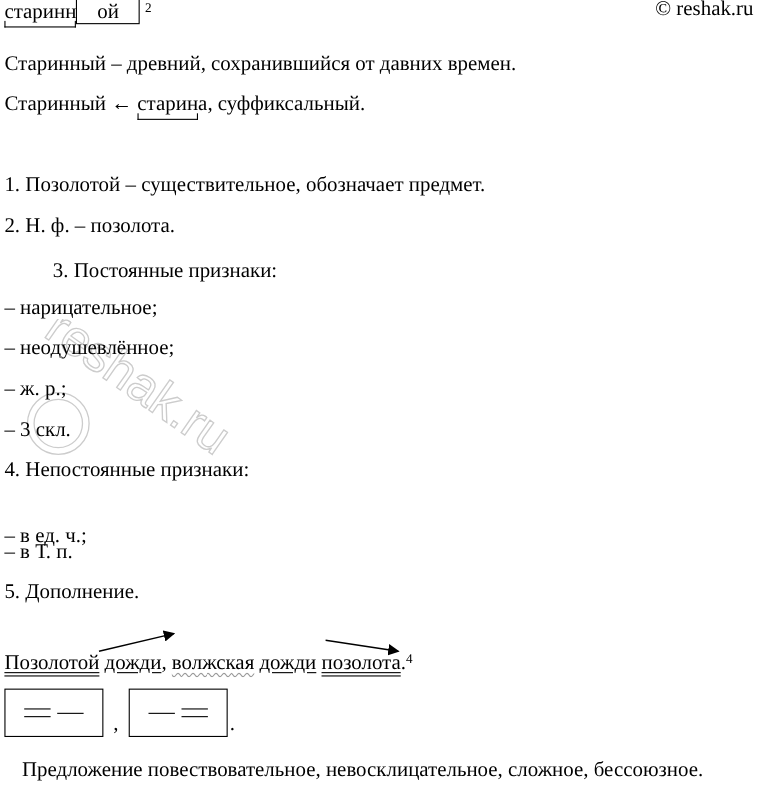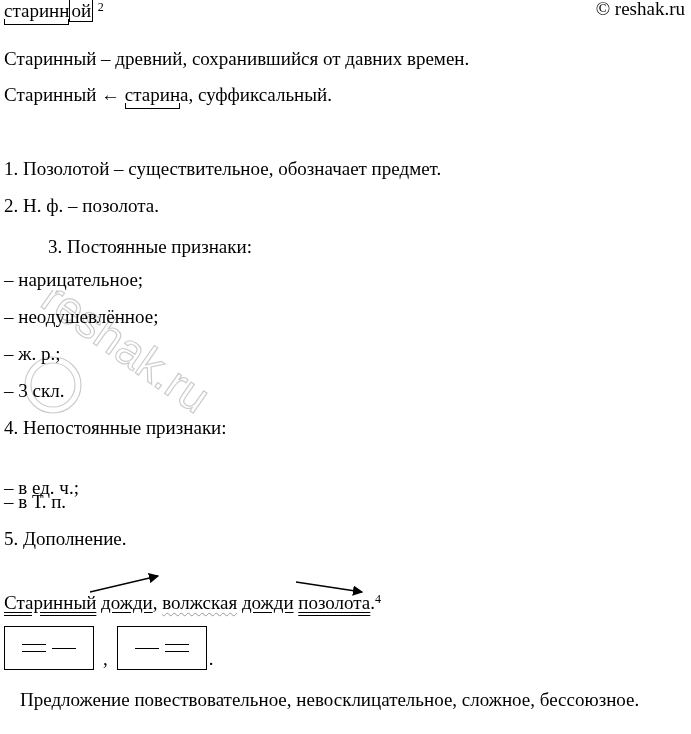--- a/index.html
+++ b/index.html
@@ -8,21 +8,21 @@
   .line { position:absolute; left:4px; white-space:nowrap; line-height:22px; }
   .wm { position:absolute; left:8px; top:290px; width:200px; height:140px; pointer-events:none; }
   .copy { position:absolute; right:6px; top:-2px; font-size:19px; }
   sup { font-size:12px; vertical-align:top; position:relative; top:-4px; }
   .u1 { text-decoration:underline; text-underline-offset:3px; }
   .u2 { text-decoration:underline double; text-underline-offset:3px; }
   .uw { text-decoration:underline wavy #999; text-decoration-thickness:1px; text-underline-offset:3px; }
   .root { position:relative; display:inline-block; }
   .root:after { content:""; position:absolute; left:0; right:0; bottom:-3px; height:5px;
                 border:1px solid #000; border-top:none; }
-  .boxed { border:1.5px solid #000; padding:0 1px;margin-top:19px; }
+  .boxed { border:1.5px solid #000; padding:0 18px;margin-top:19px; }
   .schema { position:absolute; left:4px; top:626px; display:flex; align-items:flex-end; }
   .sbox { width:88px; height:42px; border:1.5px solid #000; display:flex; align-items:center; justify-content:center; gap:6px; }
   .dbl { width:24px; height:6px; border-top:1.5px solid #000; border-bottom:1.5px solid #000; }
   .sgl { width:24px; height:0; border-top:1.5px solid #000; }
   .justify { position:absolute; left:20px; top:686px; width:683px; text-align:justify; text-align-last:left; line-height:28px; }
 </style>
 </head>
 <body>
 
 <svg class="wm" viewBox="0 0 200 140">
@@ -61,21 +61,21 @@
   <defs>
       <marker id="ah" markerWidth="8" markerHeight="8" refX="7" refY="4" orient="auto">
         <path d="M0,0 L8,4 L0,8 z" fill="#000"></path>
       </marker>
     </defs>
   <line x1="90" y1="22" x2="158" y2="6" stroke="#000" stroke-width="1.3" marker-end="url(#ah)"></line>
   <line x1="296" y1="12" x2="362" y2="22" stroke="#000" stroke-width="1.3" marker-end="url(#ah)"></line>
 </svg>
 
 <div class="line" style="top:592px;">
-  <span class="u2">Старинный</span><span> </span><span class="u1">дожди</span><span>, </span><span class="uw">волжская</span> <span class="u1">дожди</span> <span class="u2">позолота</span><span>.</span><sup>4</sup>
+  <span class="u2">Позолотой</span><span> </span><span class="u1">дожди</span><span>, </span><span class="uw">волжская</span> <span class="u1">дожди</span> <span class="u2">позолота</span><span>.</span><sup>4</sup>
 </div>
 
 <div class="schema">
   <div class="sbox">
     <span class="dbl"></span>
     <span class="sgl"></span>
   </div>
   <span style="padding:0 9px;">,</span>
   <div class="sbox">
     <span class="sgl"></span>

